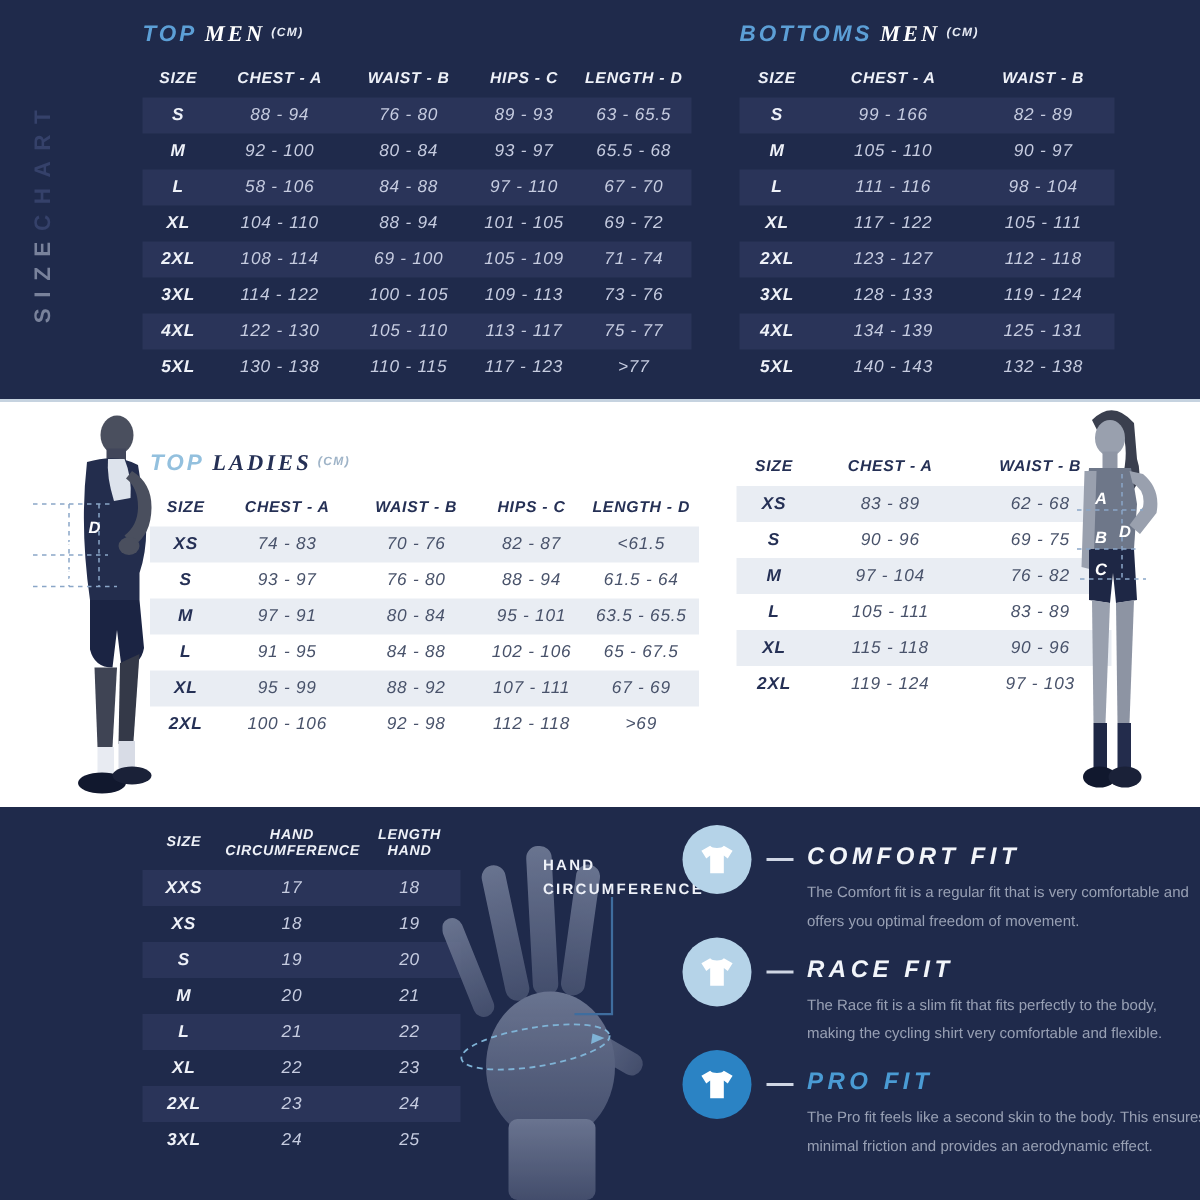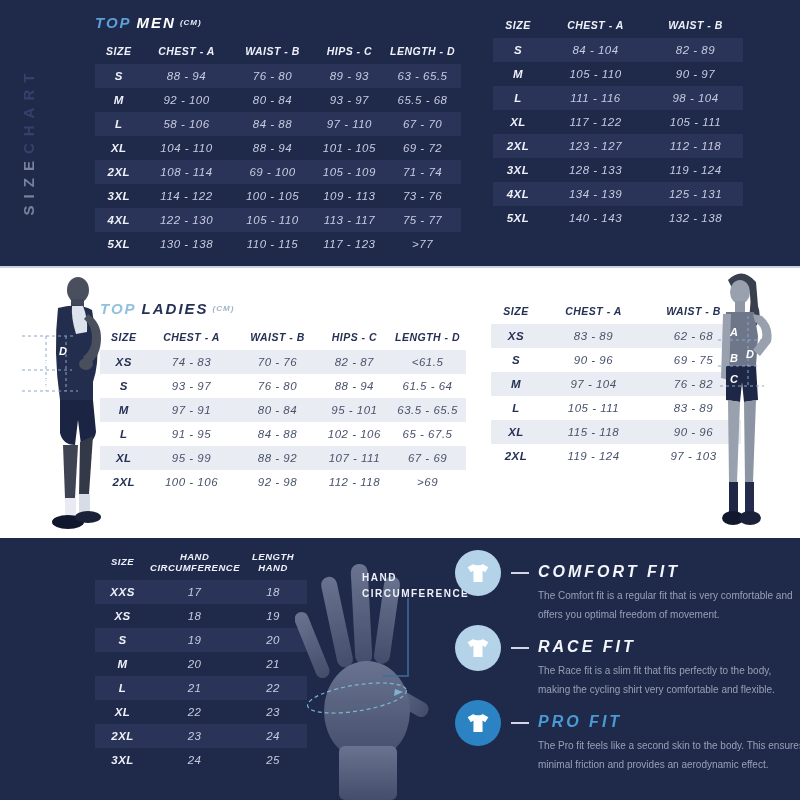--- a/index.html
+++ b/index.html
@@ -15,21 +15,21 @@
   .vertical-label {
     position:absolute; left:-119px; top:130px; width:300px; height:22px;
     transform:rotate(-90deg); text-align:center;
     font-size:15px; font-weight:bold; letter-spacing:7px; white-space:nowrap;
   }
   .vl-1 { color:#79829b; }
   .vl-2 { color:#35416a; }
   
   .table { position:absolute; font-style:italic; }
   .table-title { font-weight:bold; font-size:15px; letter-spacing:2px; margin-bottom:9px; white-space:nowrap; }
-  .title-main { margin-left:5px; }
+  .title-main { margin-left:5px;font-family:Liberation Serif, serif; }
   .title-unit { font-size:8px; letter-spacing:1px; margin-left:4px; vertical-align:3px; font-weight:bold; }
   .dark .title-accent { color:#5c9fd6; }
   .dark .title-main { color:#ffffff; }
   .dark .title-unit { color:#e8ecf5; }
   .light .title-accent { color:#93c0de; }
   .light .title-main { color:#253055; }
   .light .title-unit { color:#9fb4c8; }
   .t-head, .tr { display:grid; align-items:center; text-align:center; }
   .cols5 { grid-template-columns:13% 24% 23% 19% 21%; }
   .cols3m { grid-template-columns:20% 42% 38%; }
@@ -155,34 +155,37 @@
       <div class="tr cols5">
         <div class="size-col">5XL</div>
         <div>130 - 138</div>
         <div>110 - 115</div>
         <div>117 - 123</div>
         <div>&gt;77</div>
       </div>
     </div>
 
   <div id="tbl-bottoms-men" class="table dark">
+    <div class="table-title">
+      <span class="title-accent">BOTTOMS</span><span class="title-main">MEN</span><span class="title-unit">(CM)</span>
+    </div>
   <div class="t-head cols3m">
         <div>
           <div>SIZE</div>
         </div>
         <div>
           <div>CHEST - A</div>
         </div>
         <div>
           <div>WAIST - B</div>
         </div>
       </div>
       <div class="tr cols3m stripe">
         <div class="size-col">S</div>
-        <div>84 - 104</div>
+        <div>99 - 166</div>
         <div>82 - 89</div>
       </div>
       <div class="tr cols3m">
         <div class="size-col">M</div>
         <div>105 - 110</div>
         <div>90 - 97</div>
       </div>
       <div class="tr cols3m stripe">
         <div class="size-col">L</div>
         <div>111 - 116</div>

